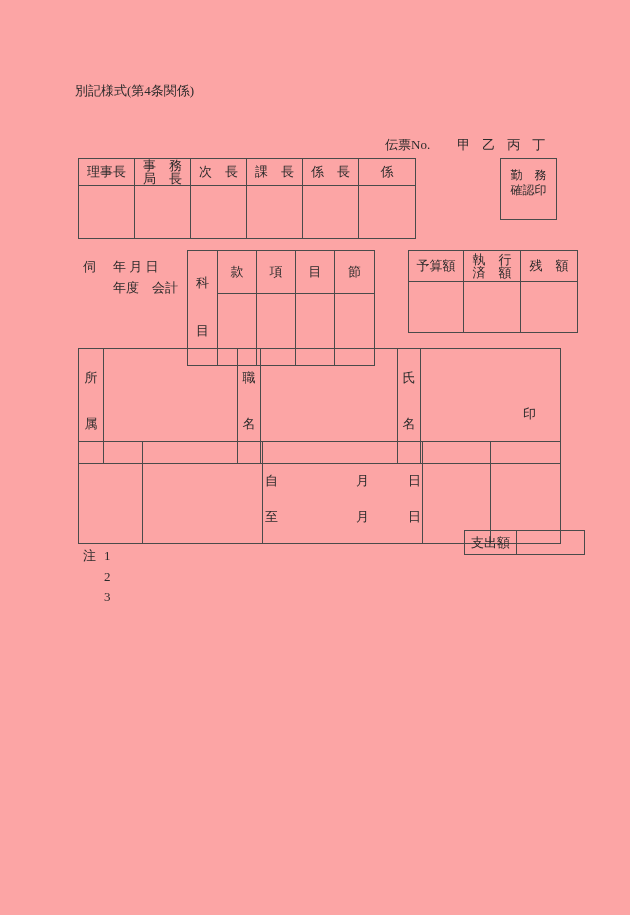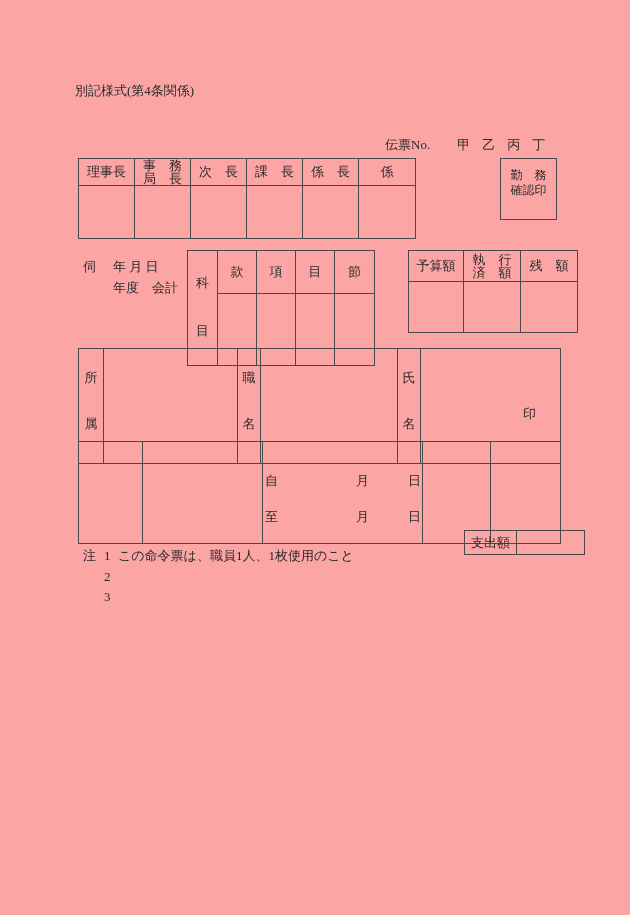--- a/index.html
+++ b/index.html
@@ -216,21 +216,20 @@
       <td></td>
       <td></td>
     </tr>
   </tbody>
     </table>
 
   <div class="notes">
     <div class="note-row">
       <span class="n-label">注</span>
       <span class="n-num">1</span>
-      <span>この命令票は、職員1人、1枚使用のこと</span>
     </div>
     <div class="note-row">
       <span class="n-label"></span>
       <span class="n-num">2</span>
     </div>
     <div class="note-row">
       <span class="n-label"></span>
       <span class="n-num">3</span>
     </div>
   </div>

